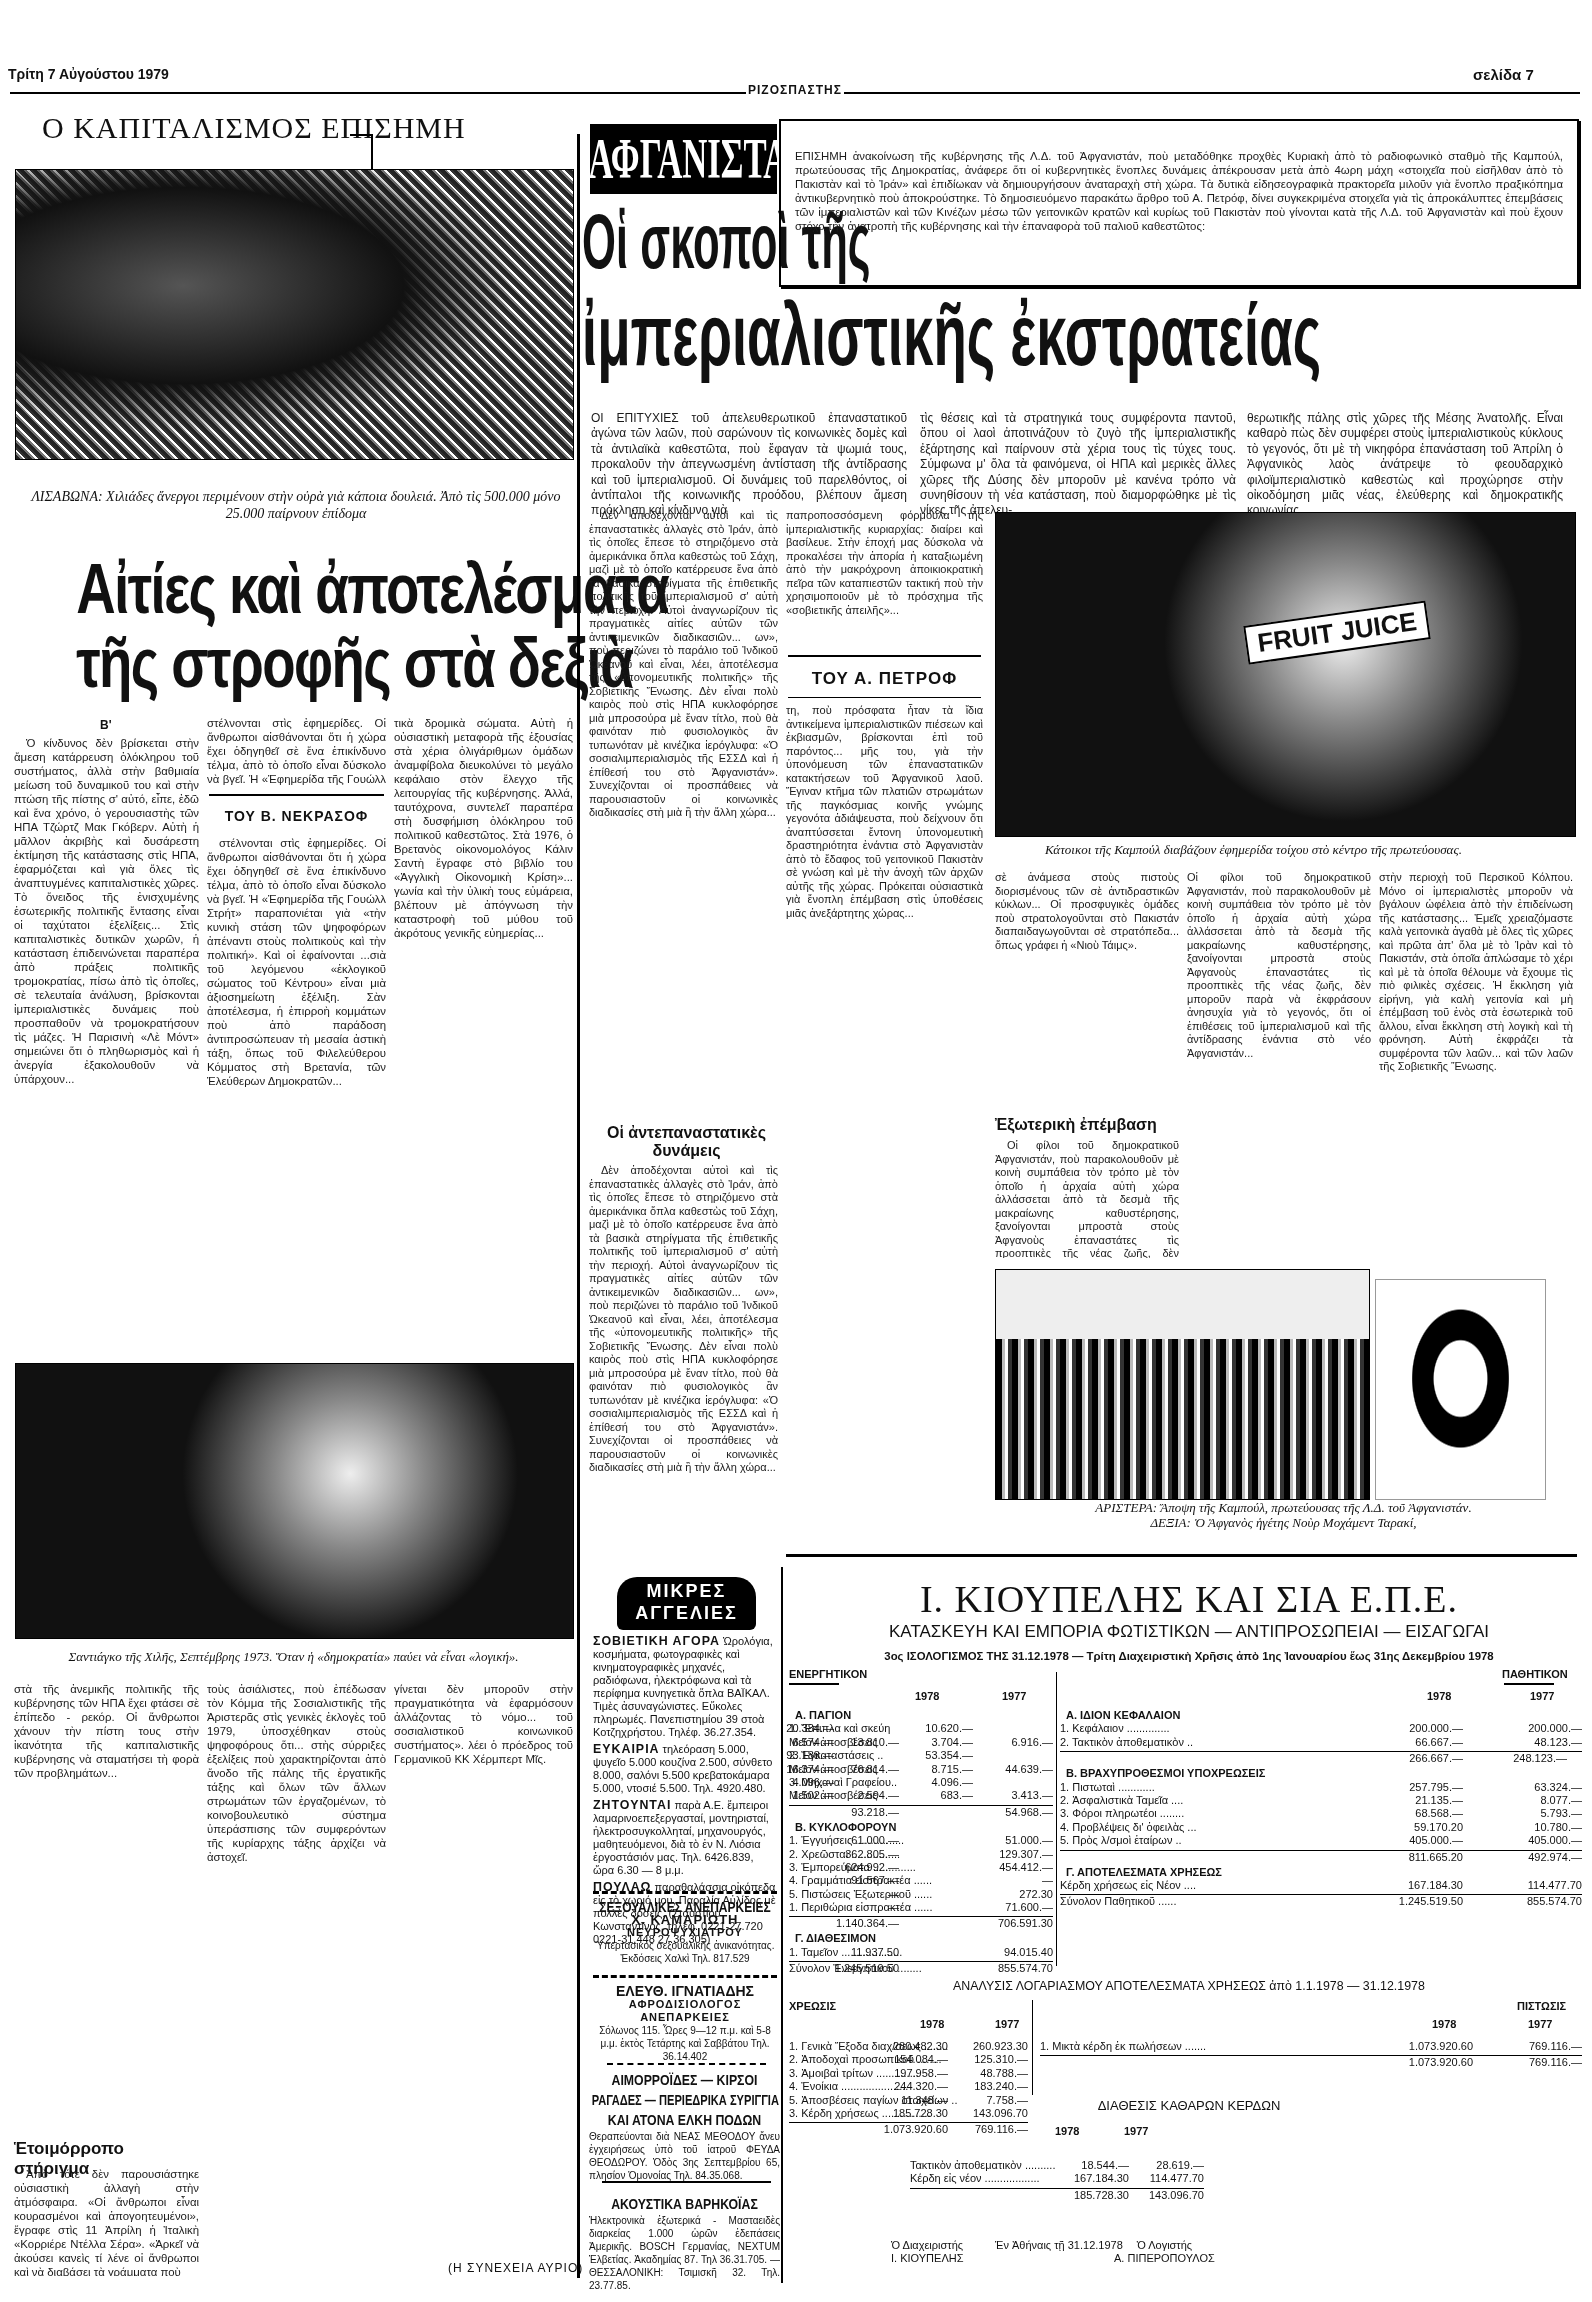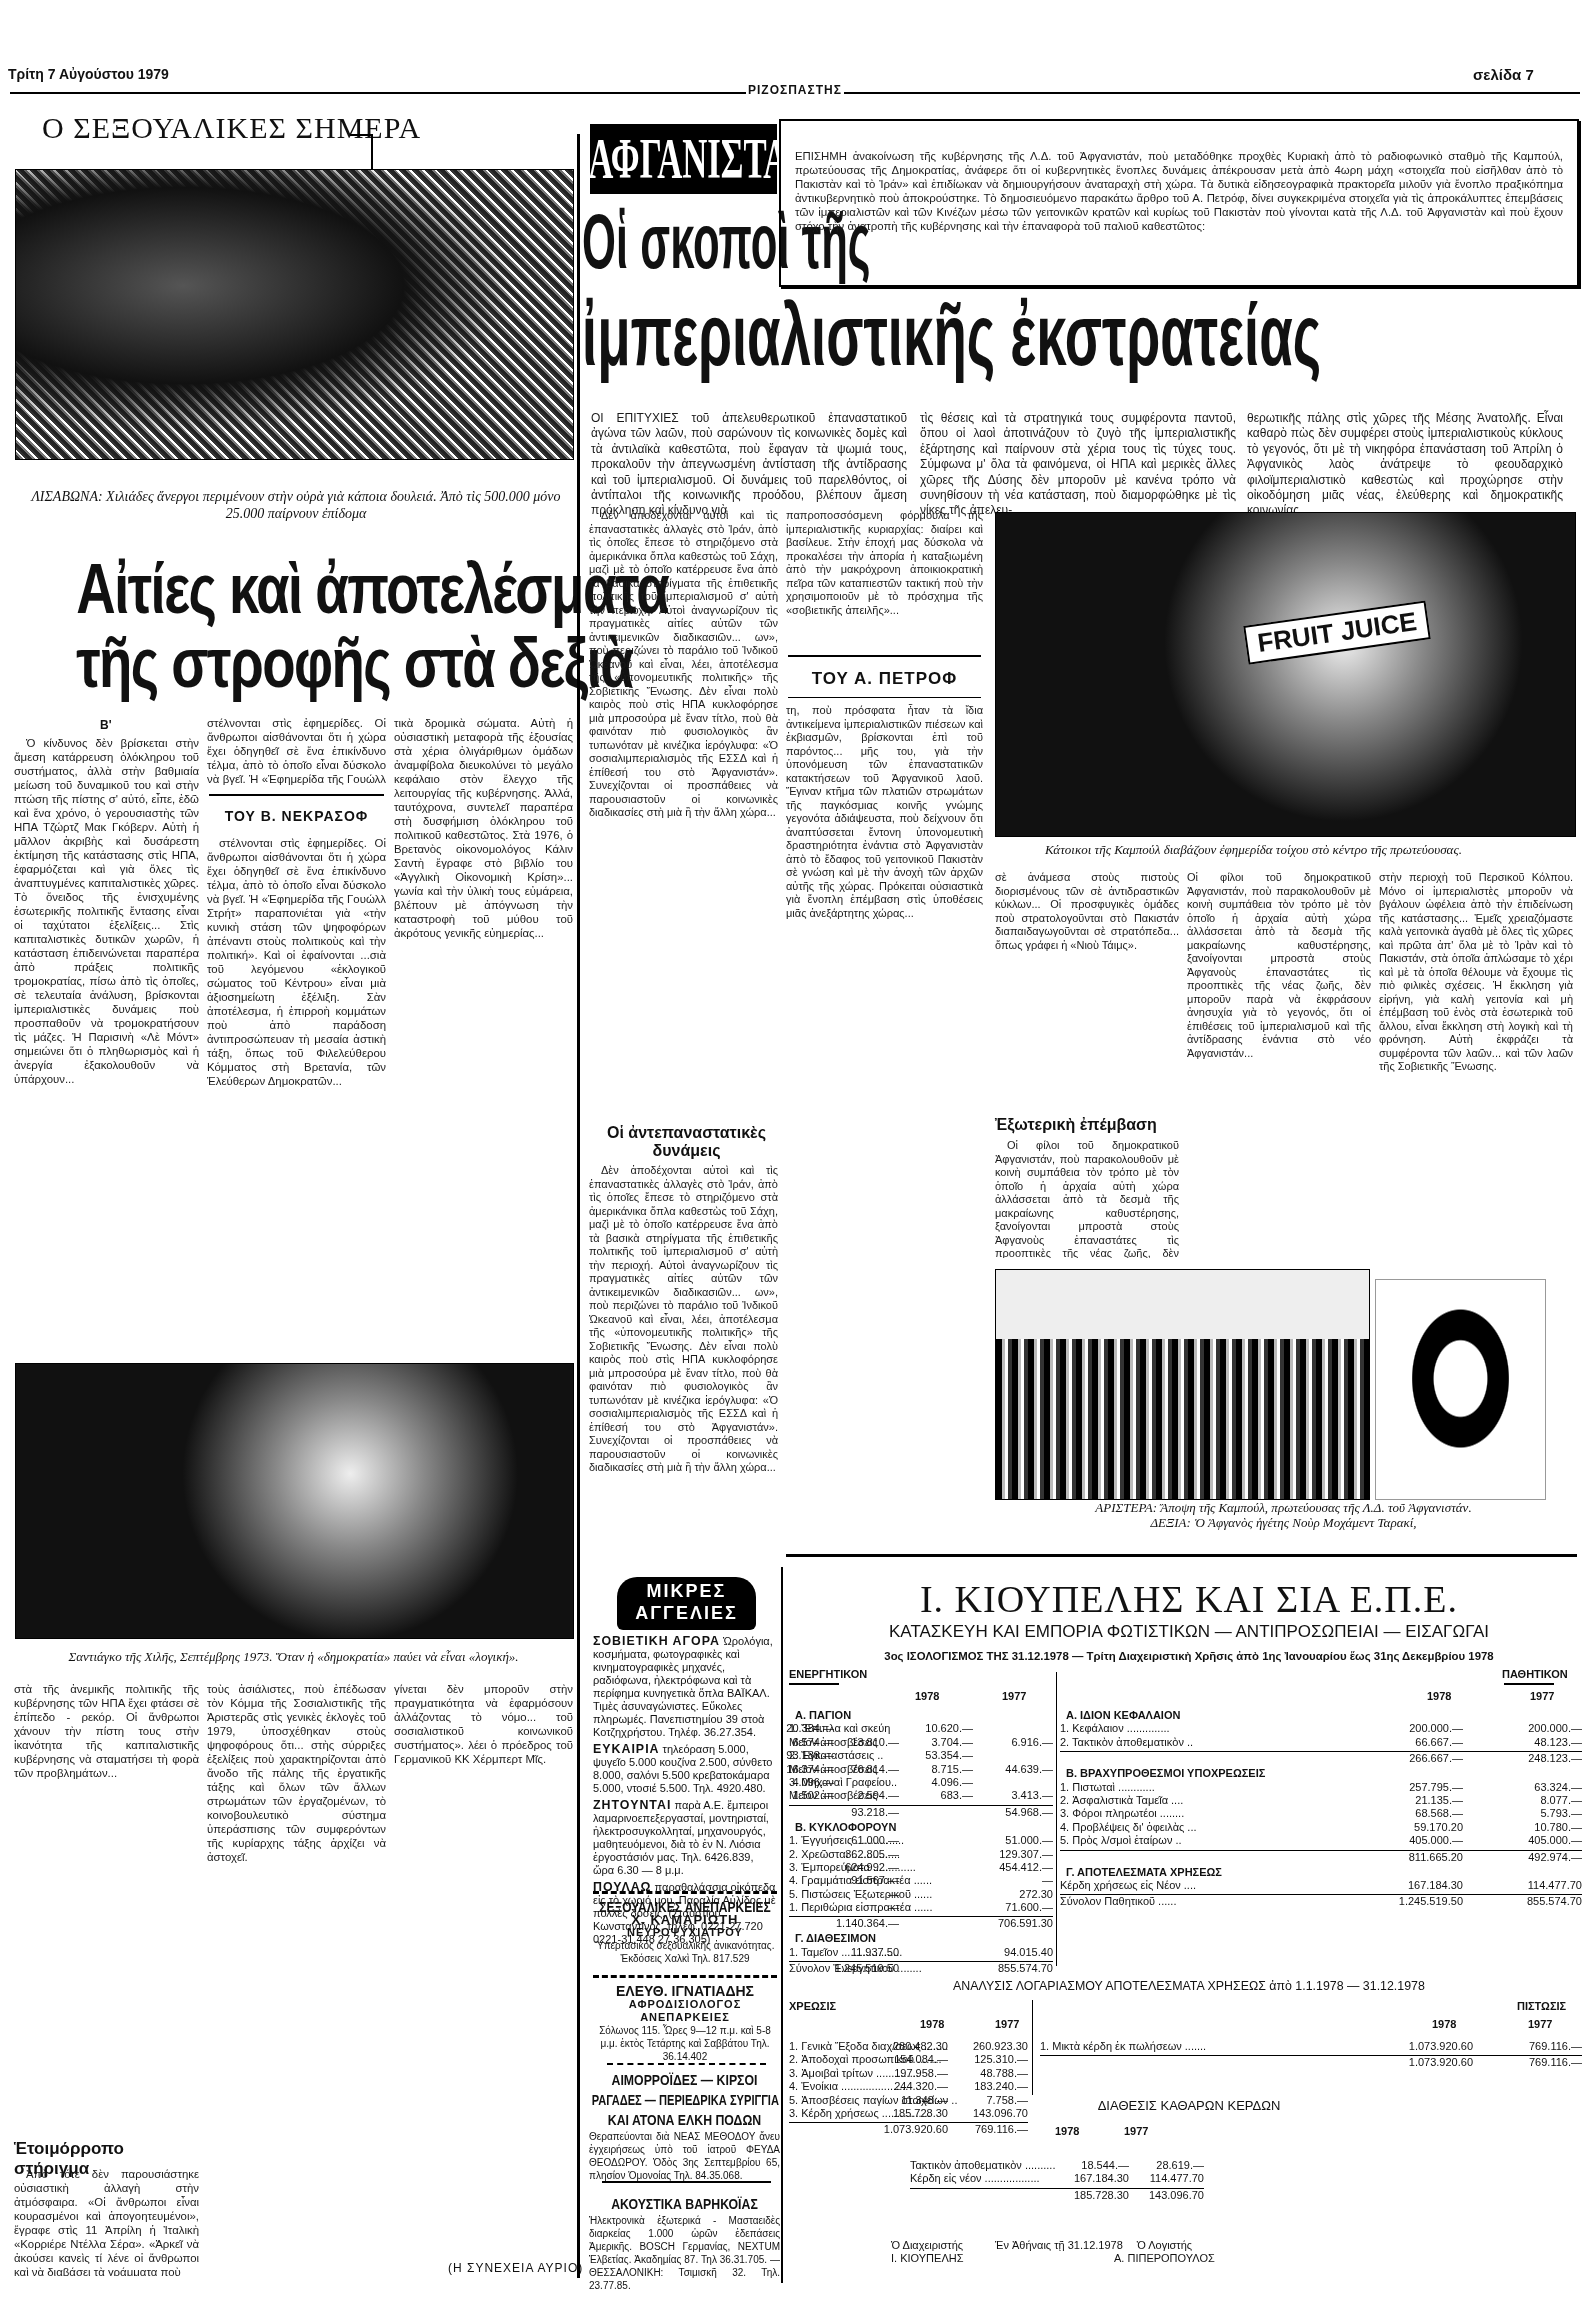--- a/index.html
+++ b/index.html
@@ -35,21 +35,21 @@
 </style>
 </head>
 <body>
 
 <div class="abs hdr-small" style="left:8px;top:66px;font-size:14px;">Τρίτη 7 Αὐγούστου 1979</div>
 <div class="abs rule" style="left:10px;top:92px;width:736px;height:2px;"></div>
 <div class="abs" style="left:748px;top:83px;font-family:'Liberation Sans',sans-serif;font-weight:bold;font-size:12px;letter-spacing:1px;">ΡΙΖΟΣΠΑΣΤΗΣ</div>
 <div class="abs rule" style="left:844px;top:92px;width:736px;height:2px;"></div>
 <div class="abs hdr-small" style="left:1473px;top:66px;font-size:15px;">σελίδα 7</div>
 
-<div class="abs serif" style="left:42px;top:111px;font-size:30px;letter-spacing:1px;">Ο ΣΕΞΟΥΑΛΙΚΕΣ ΣΗΜΕΡΑ</div>
+<div class="abs serif" style="left:42px;top:111px;font-size:30px;letter-spacing:1px;">Ο ΚΑΠΙΤΑΛΙΣΜΟΣ ΕΠΙΣΗΜΗ</div>
 <div class="abs rule" style="left:350px;top:134px;width:22px;height:2px;"></div>
 <div class="abs rule" style="left:371px;top:134px;width:2px;height:40px;"></div>
 
 <div class="abs photo" style="left:15px;top:169px;width:557px;height:289px;"></div>
 <div class="abs caption" style="left:20px;top:488px;width:552px;font-size:14px;line-height:17px;">ΛΙΣΑΒΩΝΑ: Χιλιάδες ἄνεργοι περιμένουν στὴν οὐρὰ γιὰ κάποια δουλειά. Ἀπὸ τὶς 500.000 μόνο 25.000 παίρνουν ἐπίδομα</div>
 
 <div class="abs" style="left:15px;top:552px;width:557px;font-family:'Liberation Sans',sans-serif;font-weight:bold;font-size:70px;line-height:74px;text-align:center;letter-spacing:-2px;transform:scaleX(0.78);transform-origin:center top;white-space:nowrap;">
   <div>Αἰτίες καὶ ἀποτελέσματα</div>
   <div>τῆς στροφῆς στὰ δεξιὰ</div>
 </div>
@@ -309,21 +309,21 @@
       <span class="num" style="right: 0px;">200.000.—</span>
     </div>
     <div class="row">
       <span style="left: 0px; font-weight: normal;">2. Τακτικὸν ἀποθεματικὸν ..</span>
       <span class="num" style="right: 119px;">66.667.—</span>
       <span class="num" style="right: 0px;">48.123.—</span>
     </div>
     <div class="row" style="border-top: 1px solid rgb(0, 0, 0); margin-top: 2px; height: 15px;">
       <span style="left: 0px; font-weight: normal;"></span>
       <span class="num" style="right: 119px;">266.667.—</span>
-      <span class="num" style="right: 0px;">248.123.—</span>
+      <span class="num" style="right: 15px;">248.123.—</span>
     </div>
     <div class="row">
       <span style="left: 6px; font-weight: bold;">Β. ΒΡΑΧΥΠΡΟΘΕΣΜΟΙ ΥΠΟΧΡΕΩΣΕΙΣ</span>
     </div>
     <div class="row">
       <span style="left: 0px; font-weight: normal;">1. Πιστωταὶ ............</span>
       <span class="num" style="right: 119px;">257.795.—</span>
       <span class="num" style="right: 0px;">63.324.—</span>
     </div>
     <div class="row">

